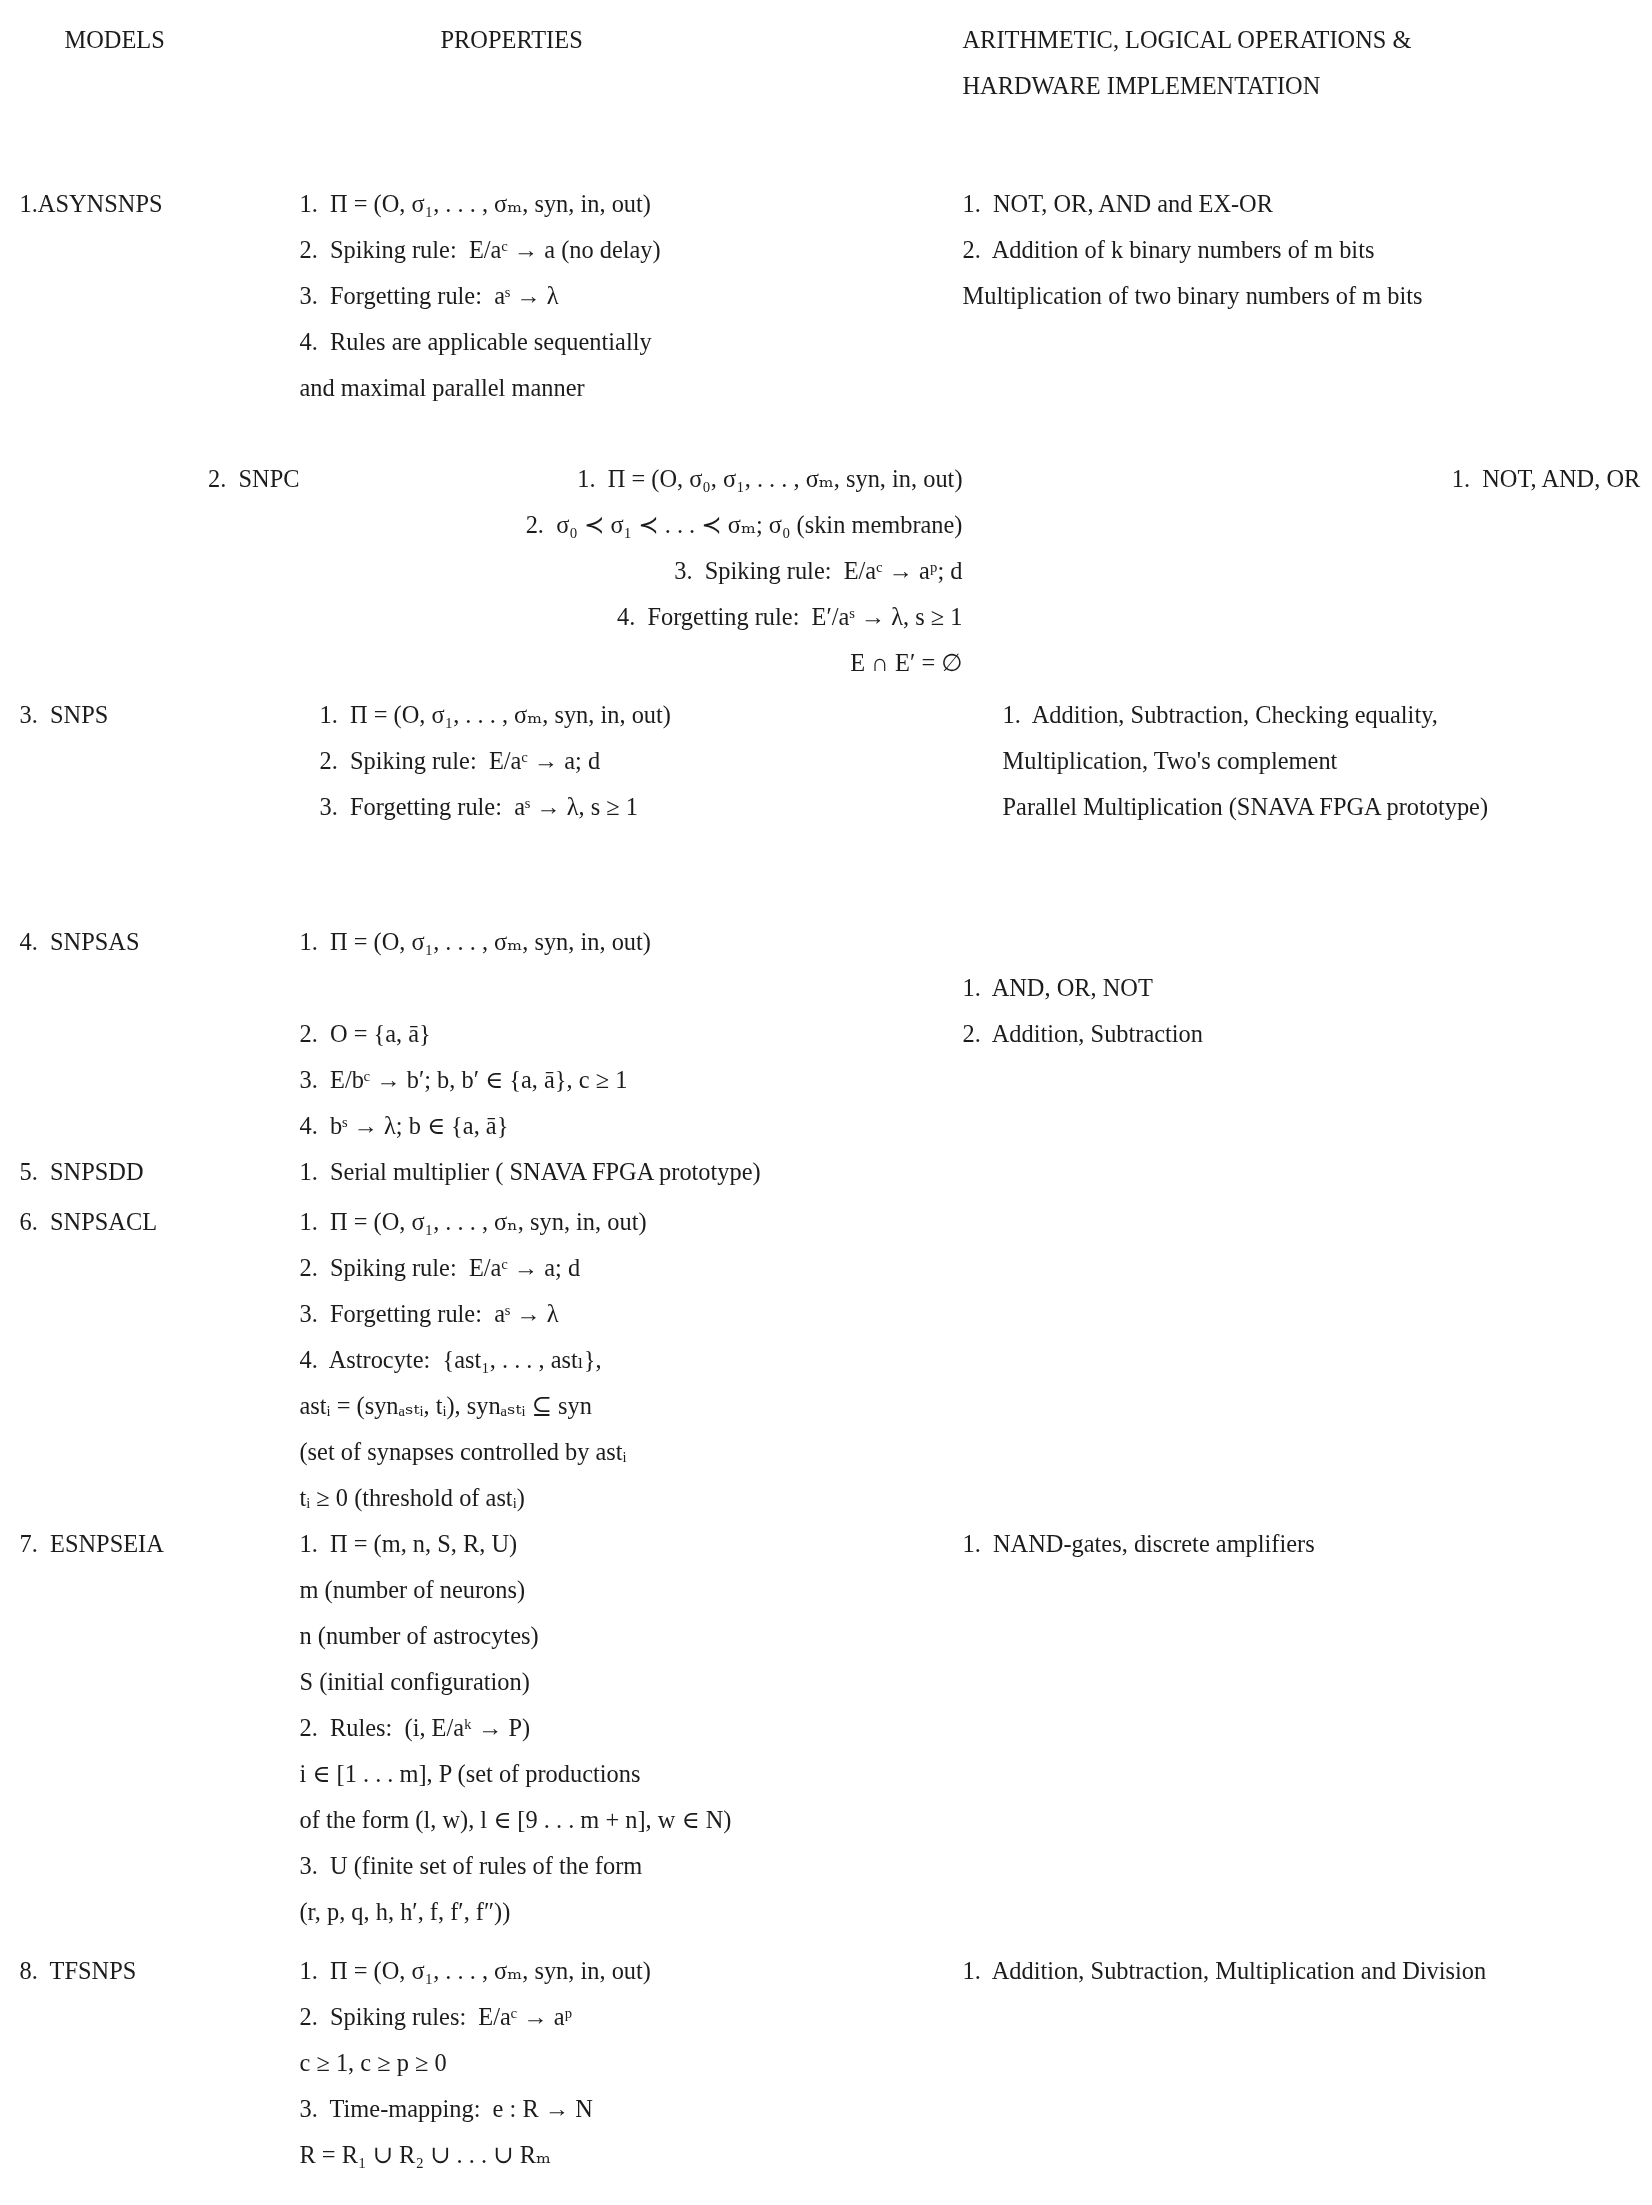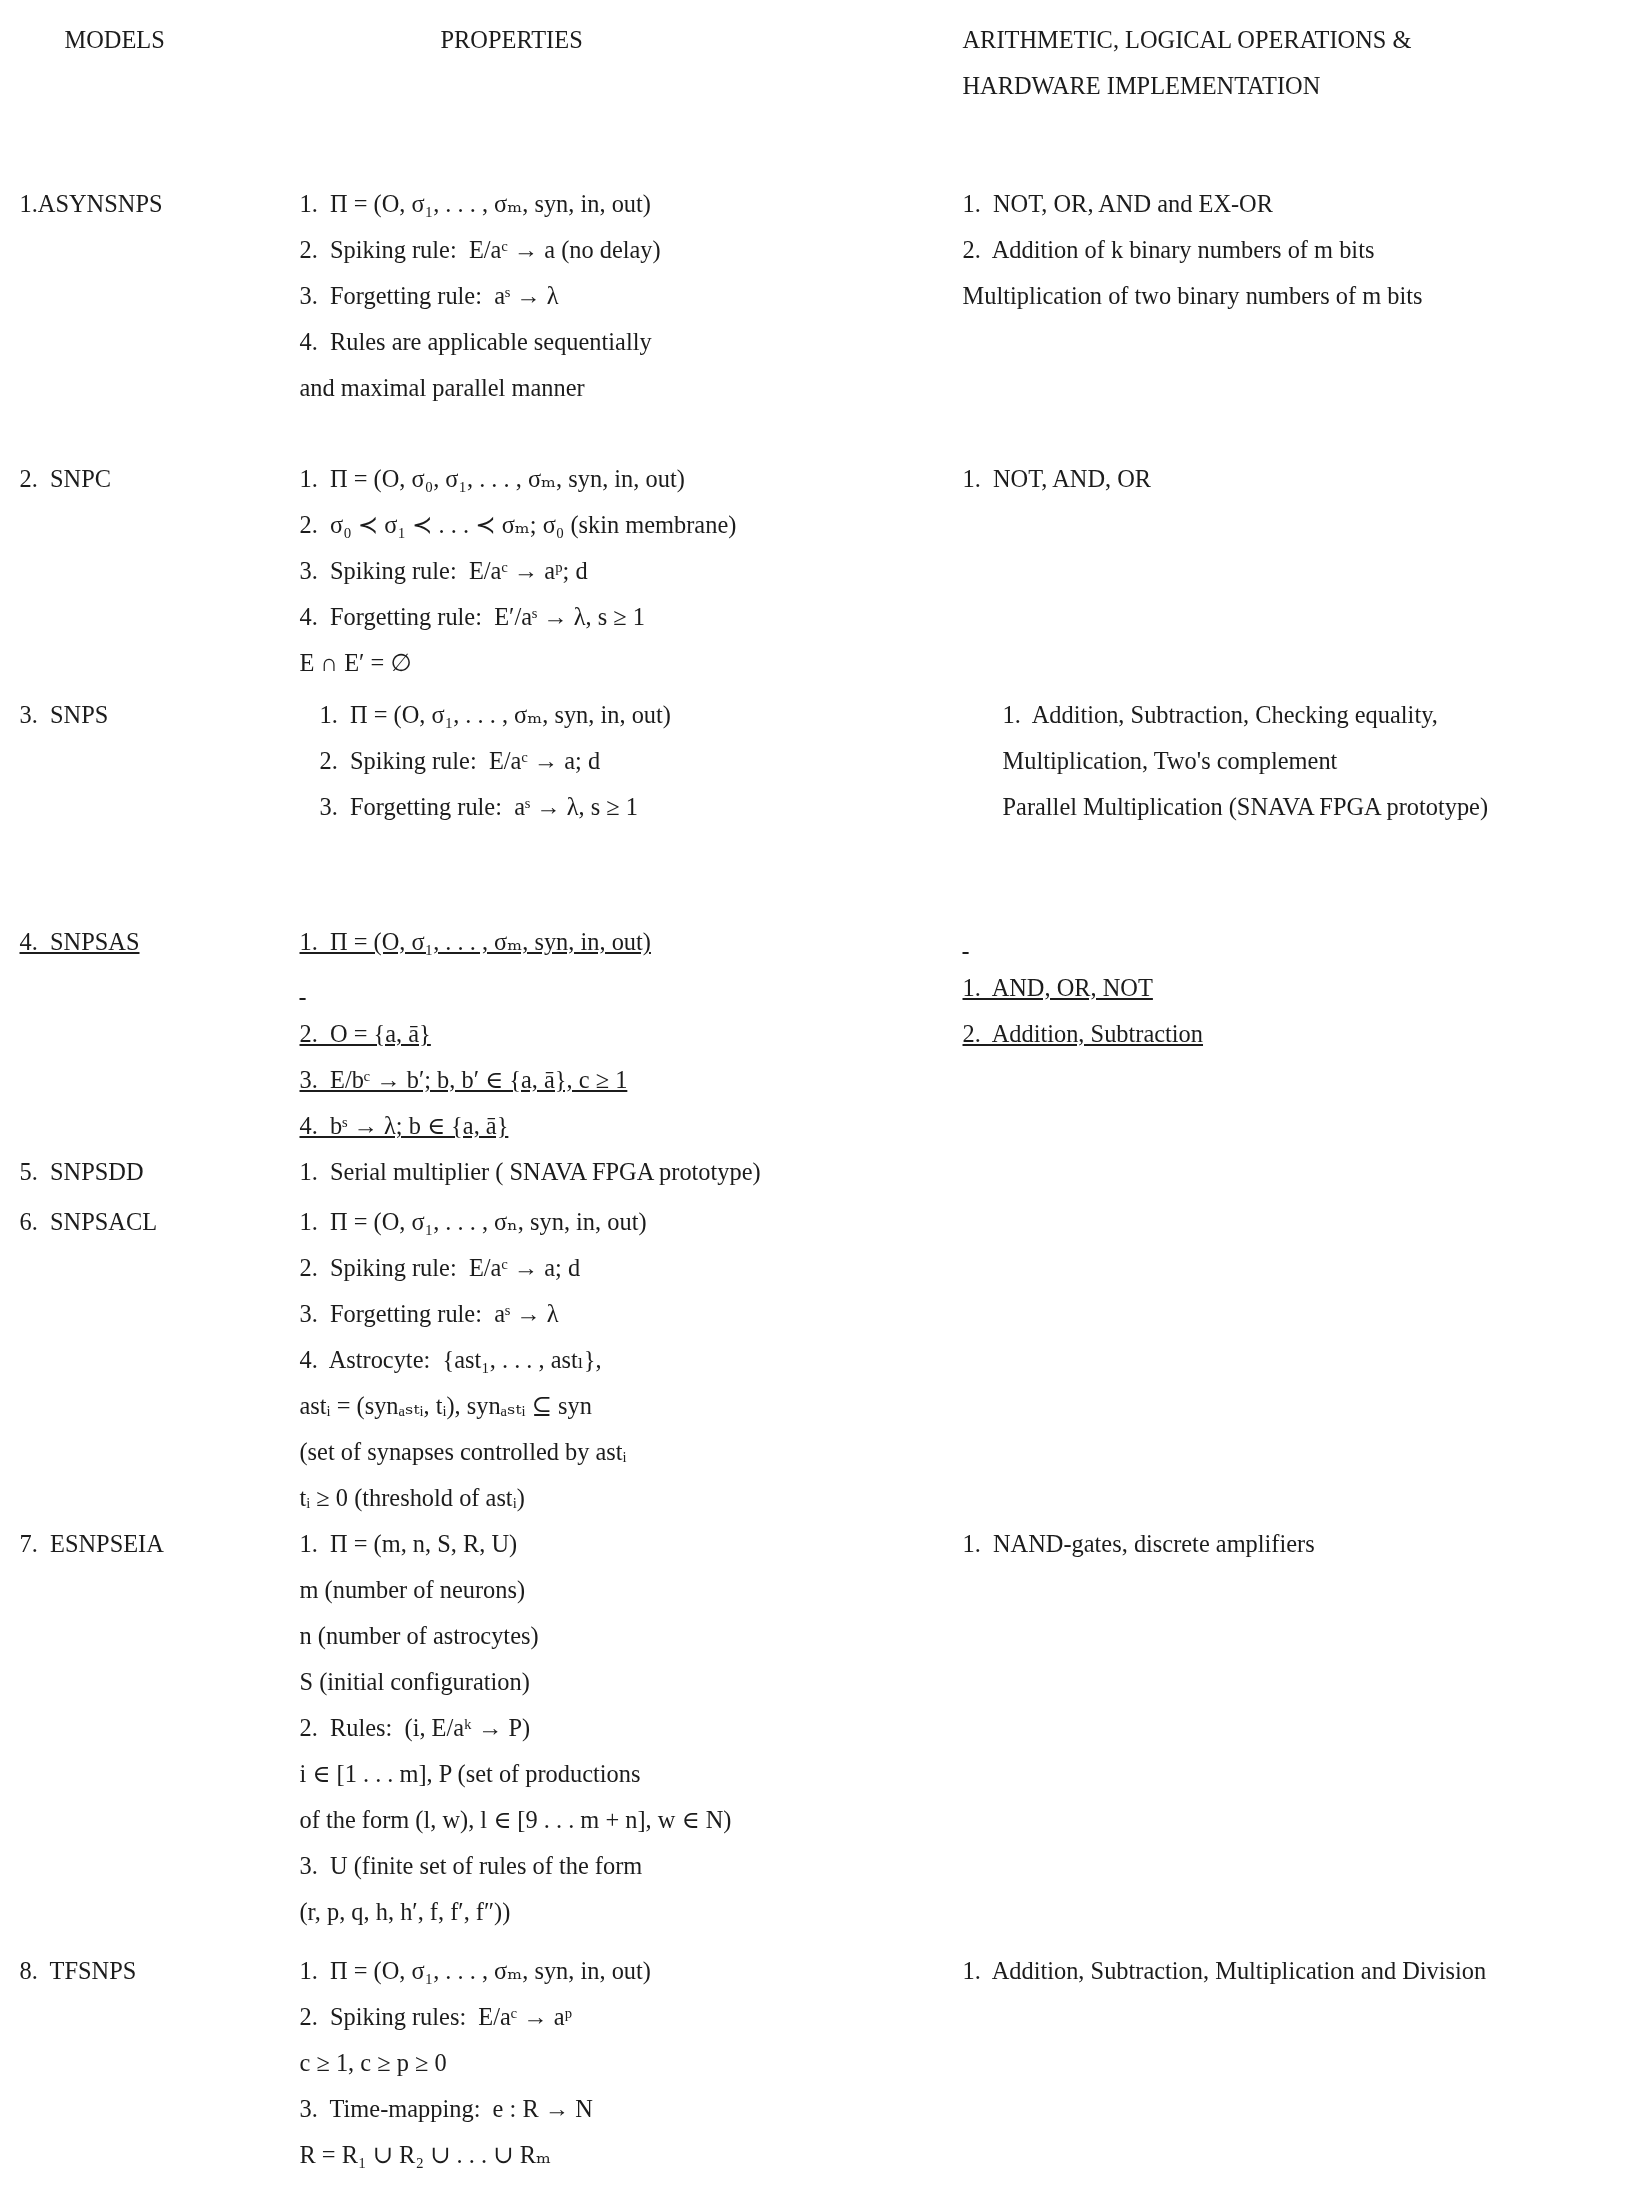--- a/index.html
+++ b/index.html
@@ -18,23 +18,23 @@
     grid-template-columns: 280px 663px 1fr;
     align-items: start;
   }
   .cell { }
   .line { white-space: pre-wrap; min-height: 46px; }
   .model-cell { white-space: pre-wrap; }
   header.row { margin-bottom: 72px; }
   .hdr-models { padding-left: 45px; }
   .hdr-props  { padding-left: 141px; }
   .s1 { margin-bottom: 45px; }
-  .s2 { margin-bottom: 6.8px; }
+  .s2 { margin-bottom: 6.8px; text-align: right; }
   .s3 { margin-bottom: 89px; gap: 20px; }
-  .s4 { margin-bottom: 0; text-decoration: underline; }
+  .s4 { margin-bottom: 0; }
   .s5 { margin-bottom: 3.9px; }
   .s6 { margin-bottom: 0; }
   .s7 { margin-bottom: 12.7px; }
   .s8 { margin-bottom: 0; }
 </style>
 </head>
 <body>
 
 <header class="row">
   <div class="cell hdr-models">MODELS</div>

